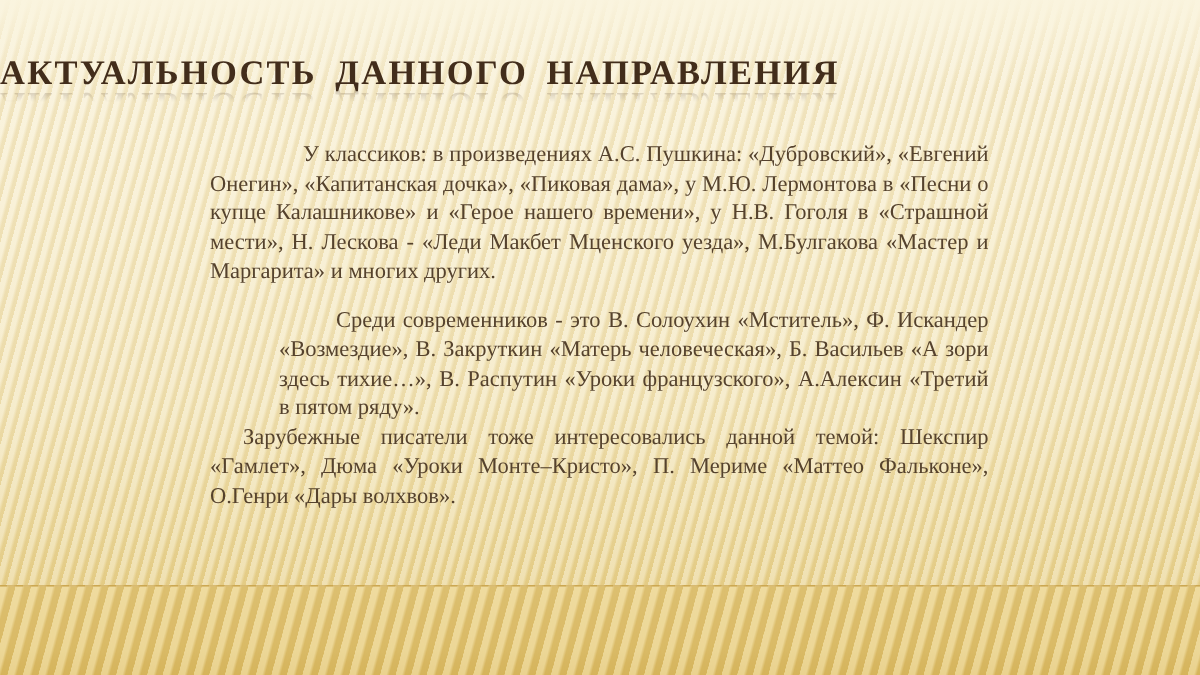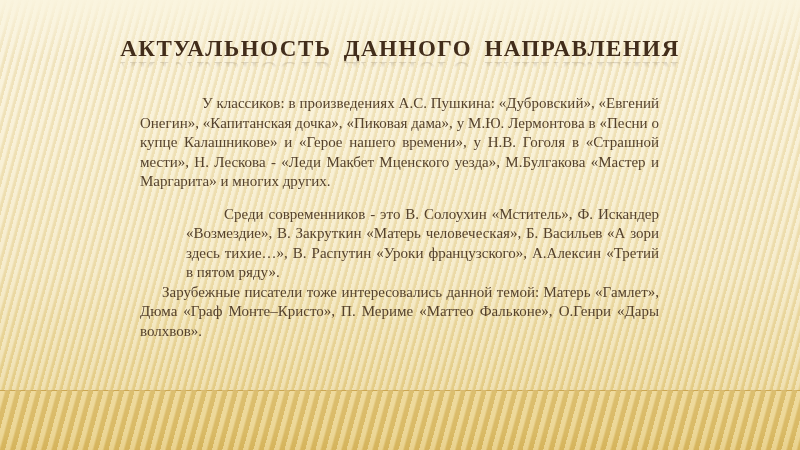--- a/index.html
+++ b/index.html
@@ -35,21 +35,21 @@
     background:
       repeating-linear-gradient(105deg, rgba(255,248,220,0.35) 0px 4px, rgba(172,130,44,0.17) 6px 10px),
       linear-gradient(180deg, #E6CB7D 0%, #E2C571 70%, #DDBD64 100%);
   }
   .title {
     position: absolute;
     top: 36px;
     left: 0;
     width: 100%;
     margin: 0;
-    text-align: center;
+    text-align: left;
     font-size: 23px;
     font-weight: bold;
     letter-spacing: 1.5px;
     word-spacing: 5px;
     color: #422D1B;
     white-space: pre-wrap;
     -webkit-box-reflect: below -6px linear-gradient(to bottom, transparent 55%, rgba(0,0,0,0.35));
   }
   .body-text {
     position: absolute;
@@ -72,15 +72,15 @@
 
 <div class="slide">
   <div class="bg"></div>
   <div class="bottom-band"></div>
 
   <h1 class="title">АКТУАЛЬНОСТЬ ДАННОГО НАПРАВЛЕНИЯ</h1>
 
   <div class="body-text">
     <p class="para para-1">У классиков: в произведениях А.С. Пушкина: «Дубровский», «Евгений Онегин», «Капитанская дочка», «Пиковая дама», у М.Ю. Лермонтова в «Песни о купце Калашникове» и «Герое нашего времени», у Н.В. Гоголя в «Страшной мести», Н. Лескова - «Леди Макбет Мценского уезда», М.Булгакова «Мастер и Маргарита» и многих других.</p>
     <p class="para para-2">Среди современников - это В. Солоухин «Мститель», Ф. Искандер «Возмездие», В. Закруткин «Матерь человеческая», Б. Васильев «А зори здесь тихие…», В. Распутин «Уроки французского», А.Алексин «Третий в пятом ряду».</p>
-    <p class="para para-3">Зарубежные писатели тоже интересовались данной темой: Матерь «Гамлет», Дюма «Граф Монте–Кристо», П. Мериме «Маттео Фальконе», О.Генри «Дары волхвов».</p>
+    <p class="para para-3">Зарубежные писатели тоже интересовались данной темой: Шекспир «Гамлет», Дюма «Уроки Монте–Кристо», П. Мериме «Маттео Фальконе», О.Генри «Дары волхвов».</p>
   </div>
 </div>
 
 </body></html>

